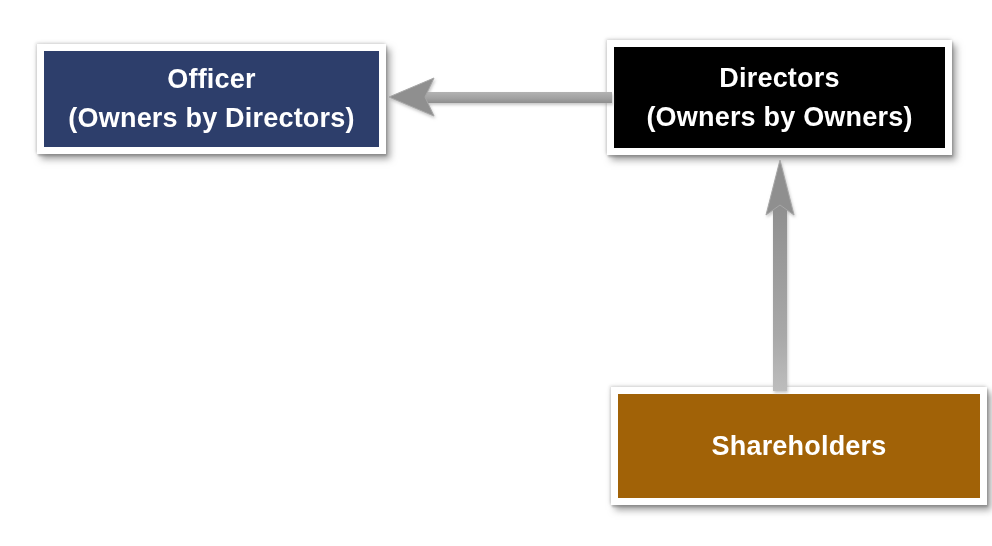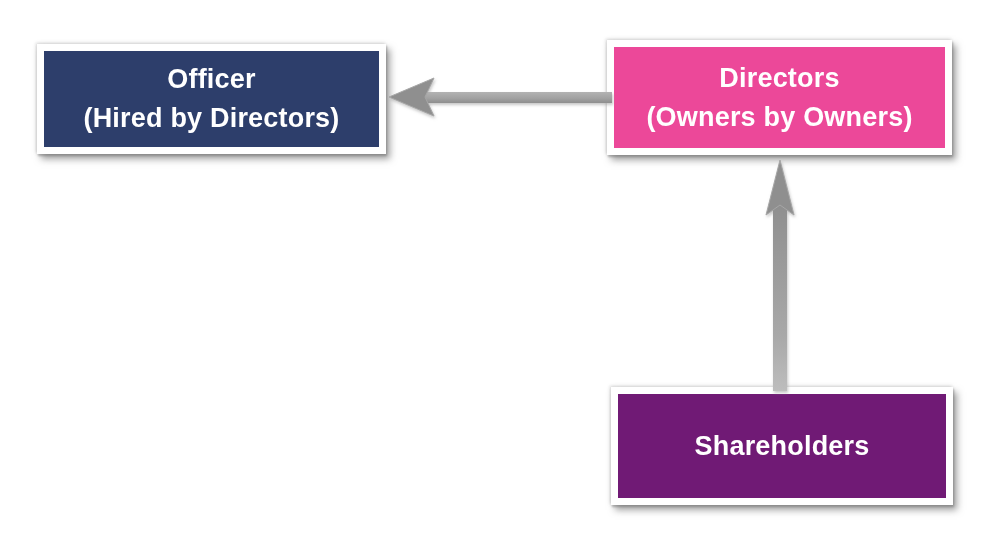--- a/index.html
+++ b/index.html
@@ -36,42 +36,42 @@
     letter-spacing: 0.2px;
   }
   .node-officer {
     left: 37px; top: 44px;
     width: 349px; height: 110px;
     background: #2d3e6b;
   }
   .node-directors {
     left: 607px; top: 40px;
     width: 345px; height: 115px;
-    background: #ec4899;
+    background: #000000;
   }
   .node-shareholders {
     left: 611px; top: 387px;
-    width: 342px; height: 118px;
-    background: #701a75;
+    width: 376px; height: 118px;
+    background: #a16207;
   }
   .arrow-svg {
     position: absolute;
     overflow: visible;
   }
   .arrow-h { left: 386px; top: 75px; }
   .arrow-v { left: 760px; top: 157px; }
 </style>
 </head>
 <body>
 
 <div class="stage">
 
   <div class="node node-officer">
     <div>Officer</div>
-    <div>(Hired by Directors)</div>
+    <div>(Owners by Directors)</div>
   </div>
 
   <div class="node node-directors">
     <div>Directors</div>
     <div>(Owners by Owners)</div>
   </div>
 
   <div class="node node-shareholders">
     <div>Shareholders</div>
   </div>

